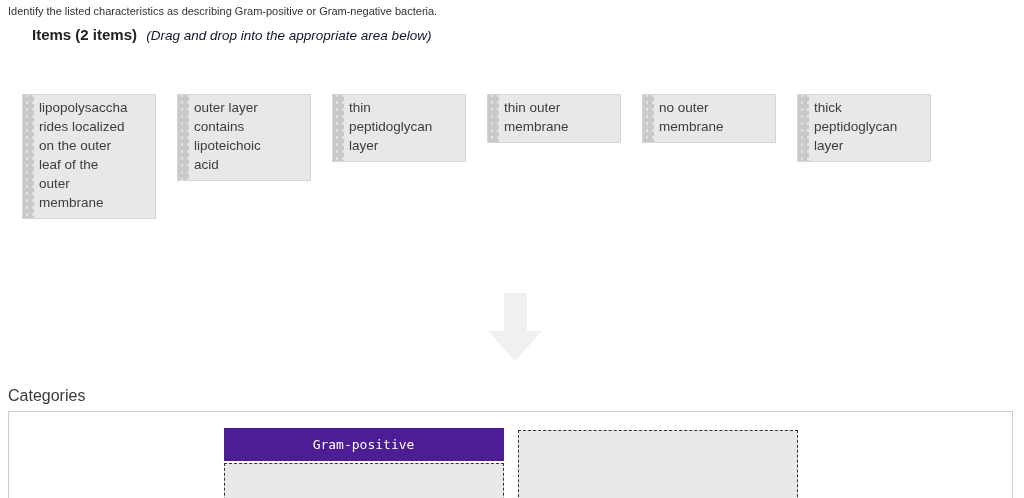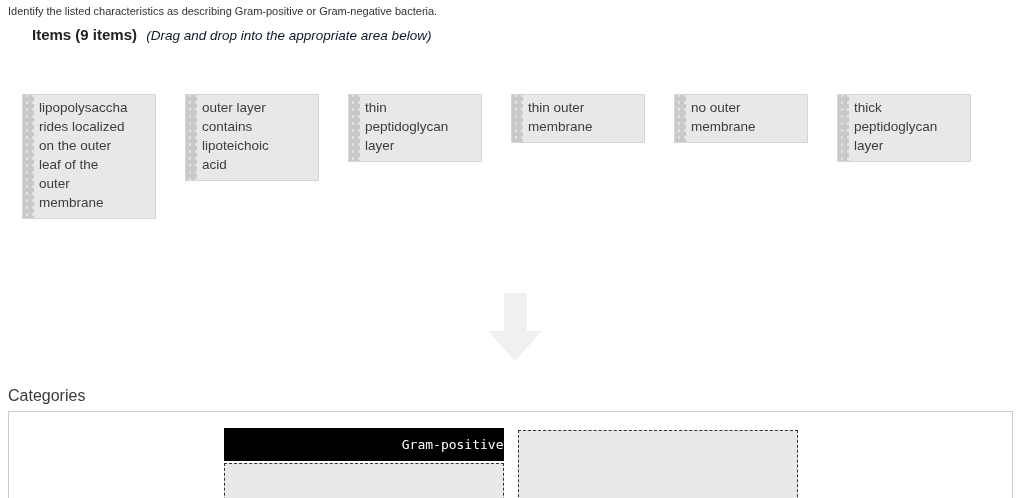--- a/index.html
+++ b/index.html
@@ -5,21 +5,21 @@
   * { margin:0; padding:0; box-sizing:border-box; }
   body {
     width:1024px; height:498px; overflow:hidden; background:#ffffff;
     font-family:"Liberation Sans","DejaVu Sans",sans-serif;
   }
   .question { margin:5px 0 0 8px; font-size:11px; color:#333333; }
   .items-line { margin:9px 0 0 32px; font-size:15px; }
   .items-label { font-weight:bold; color:#222222; }
   .items-hint { font-style:italic; color:#0f172a; font-size:13.5px; margin-left:5px; }
 
-  .cards { display:flex; align-items:flex-start; gap:29px; margin:51px 0 0 22px; }
+  .cards { display:flex; align-items:flex-start; gap:21px; margin:51px 0 0 22px; }
   .card { width:134px; background:#e8e8e8; border:1px solid #d6d6d6; display:flex; cursor:move; }
   .handle {
     width:11px; align-self:stretch; background-color:#c9c9c9;
     background-image:radial-gradient(circle, #e4e4e4 1.1px, rgba(0,0,0,0) 1.2px);
     background-size:6px 7px; background-position:1px 4px;
   }
   .card-text {
     width:107px; padding:3px 9px 6px 5px; font-size:13.5px; line-height:19px;
     color:#3d3d3d; overflow-wrap:break-word; hyphens:none;
   }
@@ -29,32 +29,32 @@
   .arrow-head { width:0; height:0; border-left:27px solid transparent; border-right:27px solid transparent; border-top:30px solid #f0f0f0; }
 
   .categories-title { margin:26px 14px 0 8px; font-size:16px; color:#3a3a3a; }
   .bins-container {
     margin:6px 0 0 8px; width:1005px; height:130px; border:1px solid #cccccc;
     background:#ffffff; display:flex; justify-content:center; align-items:flex-start;
     gap:14px; padding-top:16px;
   }
   .bin { width:280px; }
   .bin-header {
-    height:33px; background:#000000; color:#ffffff; text-align:right;
+    height:33px; background:#4c1d95; color:#ffffff; text-align:center;
     font-family:"DejaVu Sans Mono","Liberation Mono",monospace; font-size:13px; line-height:33px;
   }
   .bin-dropzone { margin-top:2px; height:72px; background:#e9e9e9; border:1px dashed #333333; }
 </style>
 </head>
 <body>
 
 <div class="question">Identify the listed characteristics as describing Gram-positive or Gram-negative bacteria.</div>
 
 <div class="items-line">
-  <span class="items-label">Items (9 items)</span>
+  <span class="items-label">Items (2 items)</span>
   <span class="items-hint">(Drag and drop into the appropriate area below)</span>
 </div>
 
 <div class="cards">
   <div class="card">
     <span class="handle"></span>
     <span class="card-text">lipopolysaccharides localized on the outer leaf of the outer membrane</span>
   </div>
   <div class="card">
     <span class="handle"></span>

